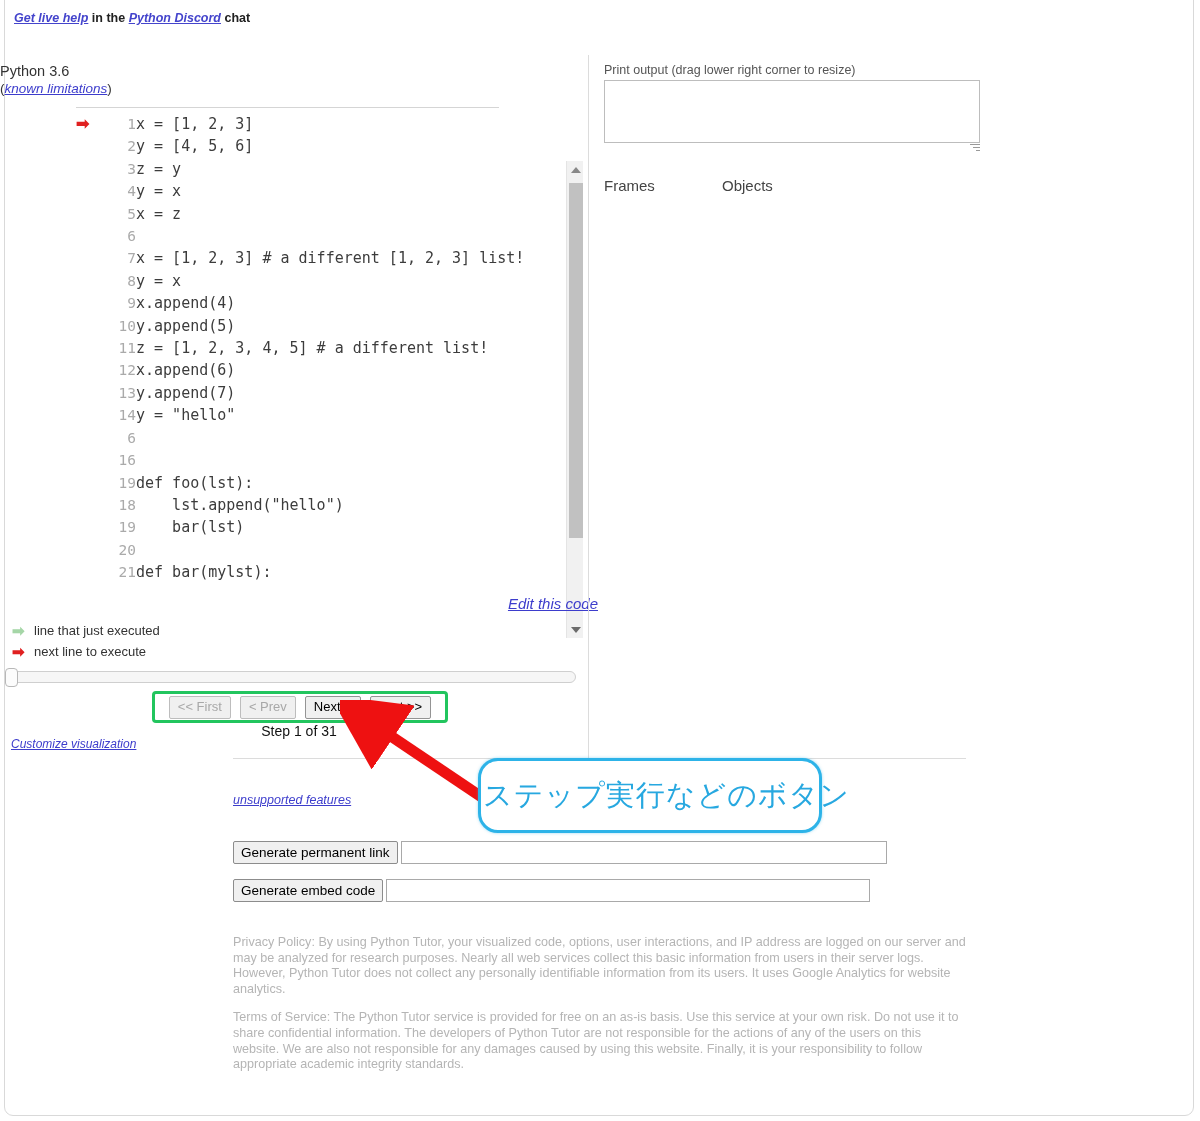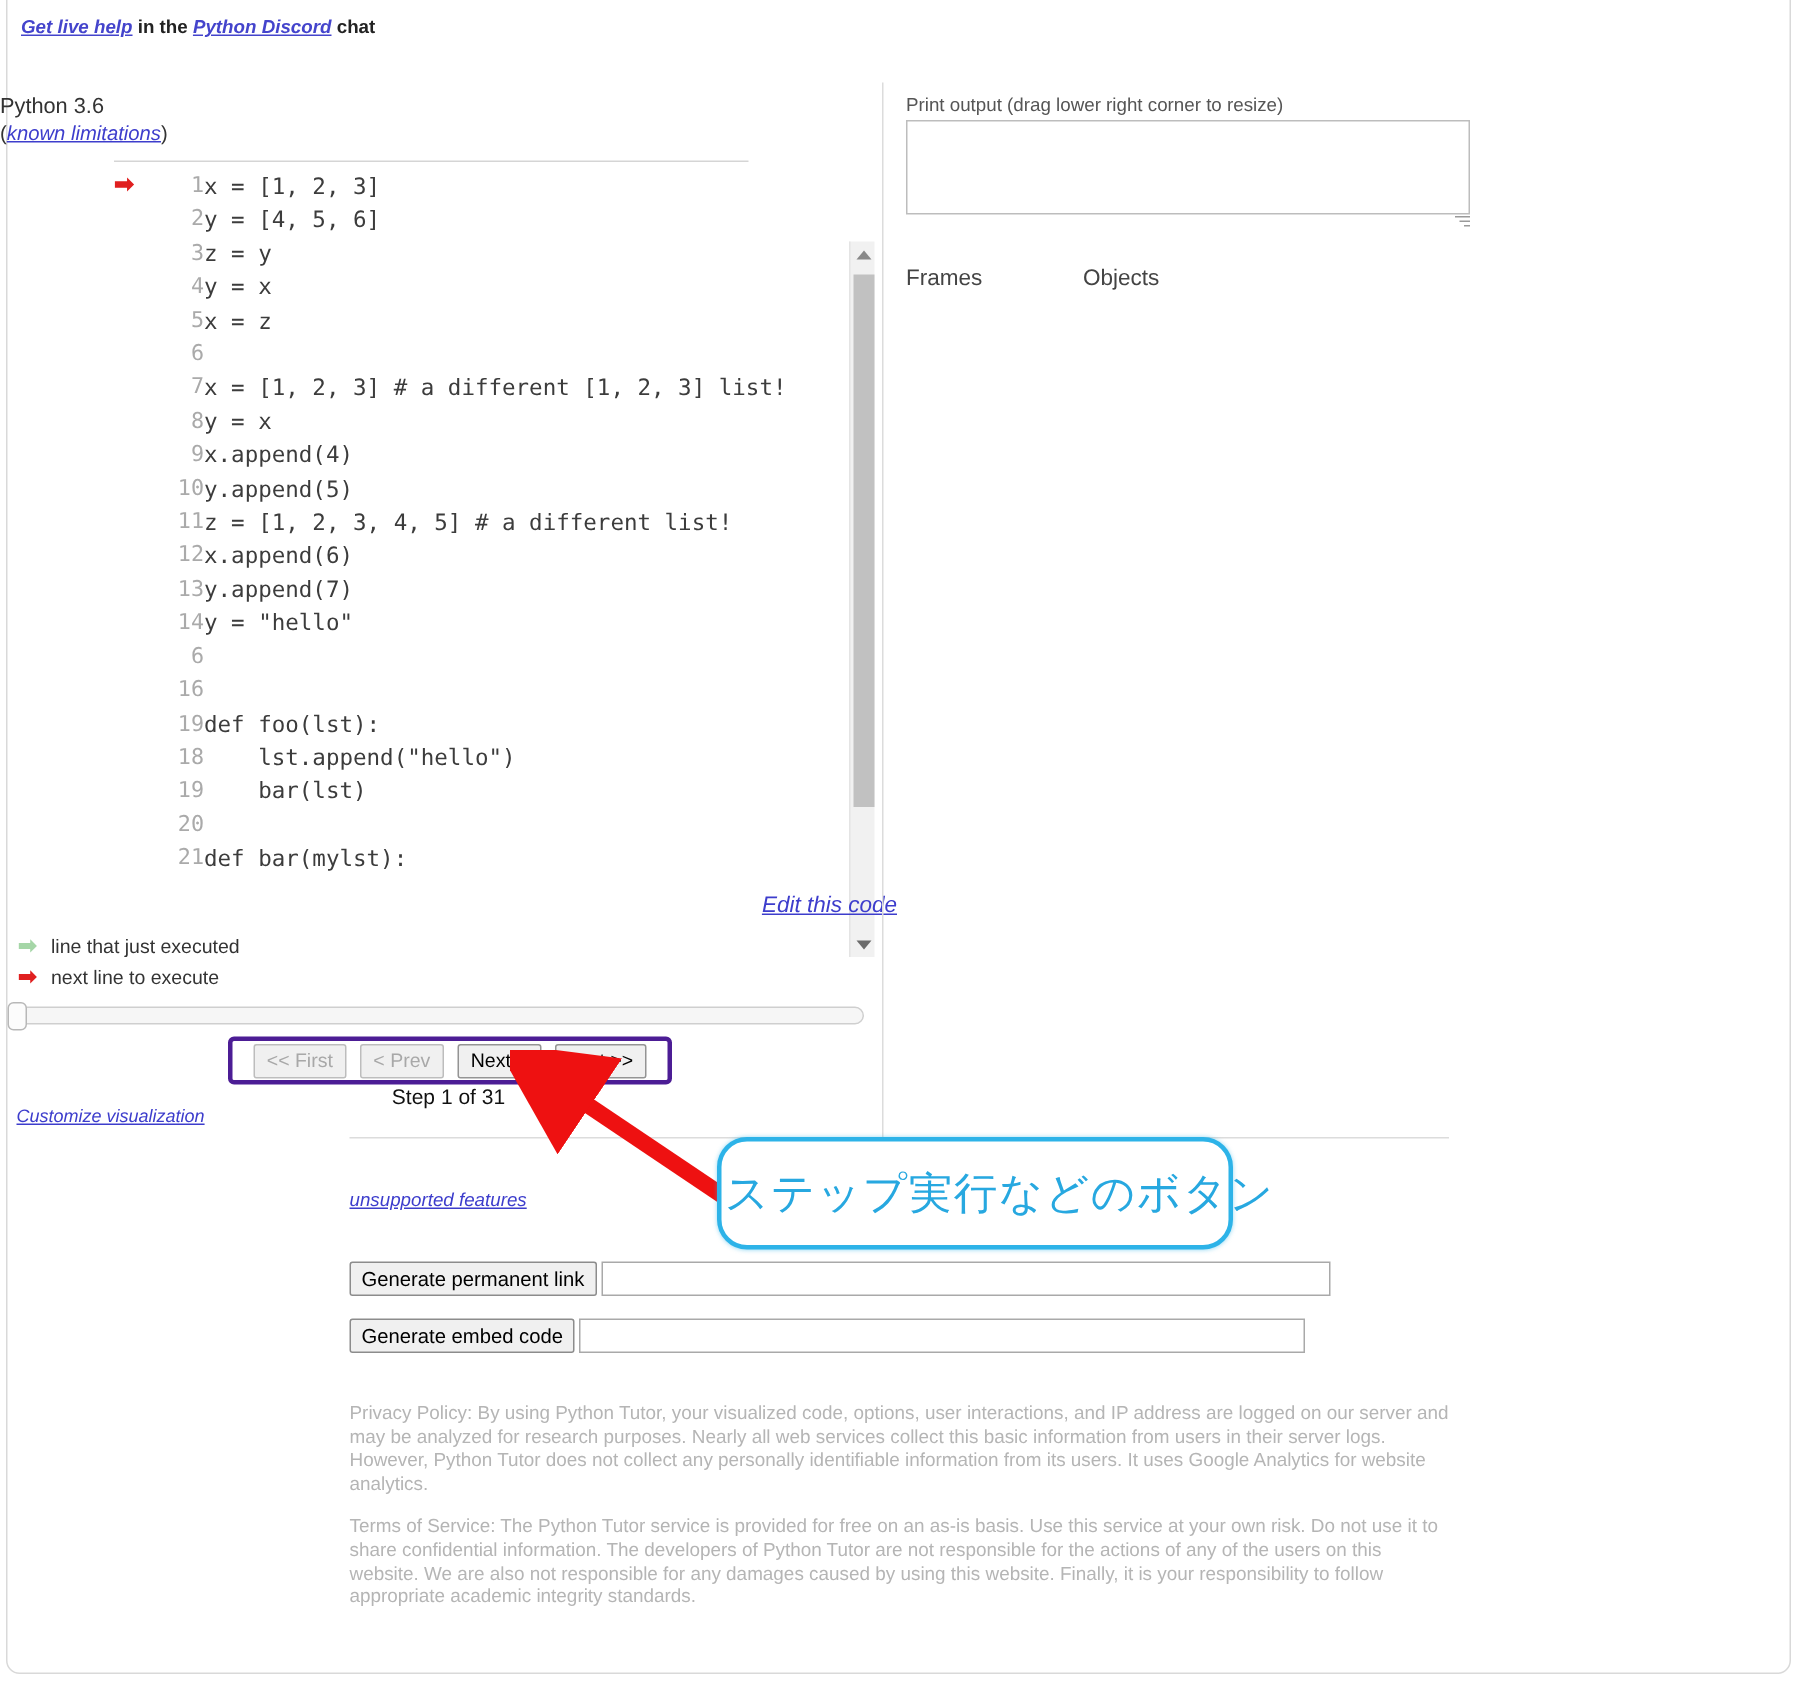--- a/index.html
+++ b/index.html
@@ -133,21 +133,21 @@
     position: absolute; left: -2px; top: -4px;
     width: 13px; height: 19px;
     background: #fcfcfc; border: 1px solid #b8b8b8;
     border-radius: 4px; box-sizing: border-box;
   }
 
   
   #nav-wrap {
     position: absolute; left: 152px; top: 636px;
     width: 296px; height: 32px;
-    border: 3px solid #4c1d95; border-radius: 4px;
+    border: 3px solid #22c55e; border-radius: 4px;
     box-sizing: border-box;
     display: flex; align-items: center; justify-content: center; gap: 9px;
   }
   .nav-btn {
     font-family: "Liberation Sans", sans-serif;
     font-size: 13px;
     padding: 2px 8px 3px 8px;
     background: #f0f0f0;
     border: 1px solid #949494;
     border-radius: 2px;

